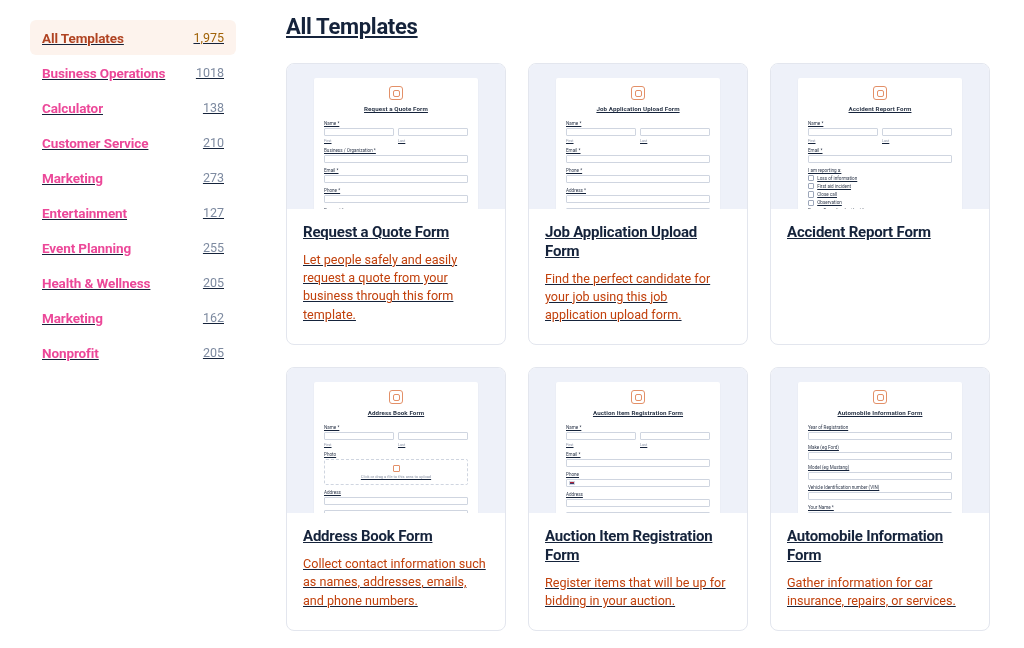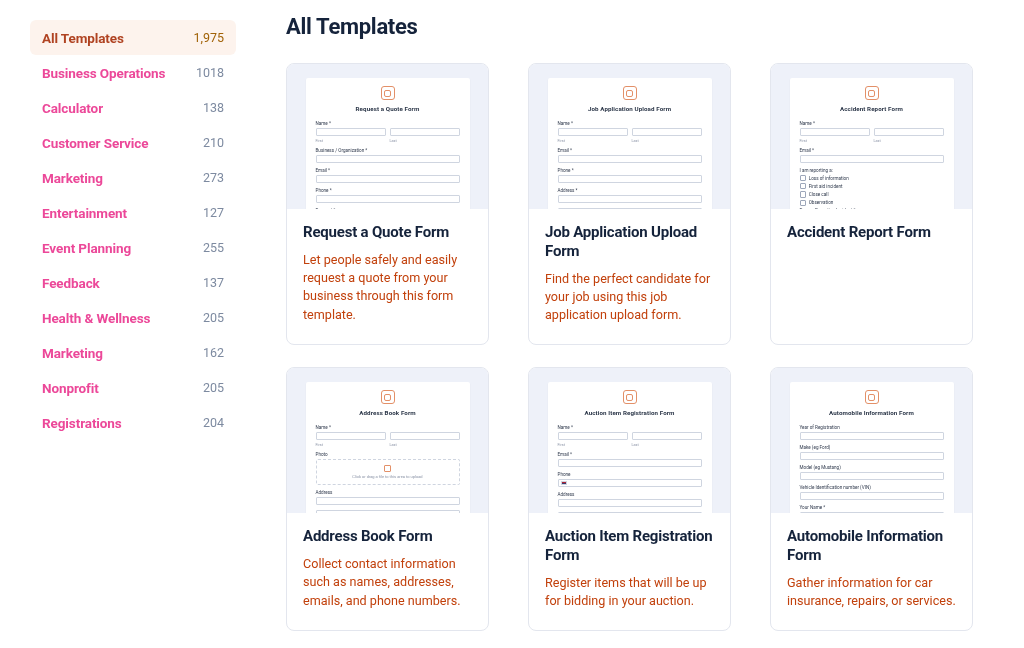--- a/index.html
+++ b/index.html
@@ -1,30 +1,30 @@
 <!DOCTYPE html>
 <html><head>
 <meta charset="utf-8">
 <style>
   * { box-sizing: border-box; margin: 0; padding: 0; }
   html, body { width: 1024px; height: 648px; font-family: -apple-system, BlinkMacSystemFont, "Segoe UI", Roboto, Helvetica, Arial, sans-serif; background: #ffffff; color: #15233b; }
-  .app { display: flex; width: 100%; height: 100%; padding-top: 14px; }
+  .app { display: flex; width: 100%; height: 100%; padding-top: 14px; text-decoration: underline; }
   
   .sidebar { width: 246px; padding: 6px 10px 0 30px; flex-shrink: 0; }
   .cat-item { display: flex; align-items: center; justify-content: space-between; height: 35px; padding: 0 12px; border-radius: 6px; font-size: 13.5px; cursor: pointer; }
   .cat-item .label { font-weight: 700; color: #ec4899; letter-spacing: -0.1px; }
   .cat-item .count { color: #7d8aa0; font-size: 12.5px; }
   .cat-item.active { background: #fdf3ed; }
   .cat-item.active .label { color: #b04322; }
   .cat-item.active .count { color: #a16207; }
   
   .main { flex: 1; padding: 0 24px 0 40px; overflow: hidden; }
   .page-title { font-size: 22px; font-weight: 700; color: #15233b; margin-bottom: 24px; letter-spacing: -0.3px; }
   .grid { display: grid; grid-template-columns: repeat(3, 220px); gap: 22px; align-content: start; }
-  .card { width: 203px; border: 1px solid #e3e6ee; border-radius: 8px; background: #ffffff; overflow: hidden; display: flex; flex-direction: column; cursor: pointer; }
+  .card { width: 220px; border: 1px solid #e3e6ee; border-radius: 8px; background: #ffffff; overflow: hidden; display: flex; flex-direction: column; cursor: pointer; }
   .preview { height: 145px; background: #eef1f9; display: flex; align-items: flex-start; justify-content: center; padding-top: 14px; overflow: hidden; }
   .sheet { width: 164px; background: #ffffff; border-radius: 2px; box-shadow: 0 1px 2px rgba(0,0,0,0.06); padding: 8px 10px 0 10px; display: flex; flex-direction: column; align-items: stretch; }
   .sheet-icon { width: 14px; height: 14px; border: 1.5px solid #e39068; border-radius: 3px; margin: 0 auto 5px auto; position: relative; }
   .sheet-icon::before { content: ""; position: absolute; inset: 2.5px; border: 1.5px solid #e39068; border-radius: 2px; }
   .sheet-title { font-size: 6.2px; font-weight: 700; text-align: center; color: #2b3648; margin-bottom: 8px; letter-spacing: 0.1px; }
   .f-label { font-size: 4.6px; color: #303a4d; margin-bottom: 2px; }
   .f-input { height: 8px; border: 0.6px solid #cfd5e0; border-radius: 1px; margin-bottom: 5px; background: #fff; }
   .f-row { display: flex; gap: 4px; }
   .f-row .col { flex: 1; }
   .sub { font-size: 3.8px; color: #8a93a6; margin: -3px 0 5px 0; display:flex; gap:4px;}
@@ -69,38 +69,30 @@
       </div>
       <div class="cat-item">
         <span class="label">Entertainment</span>
         <span class="count">127</span>
       </div>
       <div class="cat-item">
         <span class="label">Event Planning</span>
         <span class="count">255</span>
       </div>
       <div class="cat-item">
-        <span class="label">Feedback</span>
-        <span class="count">137</span>
-      </div>
-      <div class="cat-item">
         <span class="label">Health &amp; Wellness</span>
         <span class="count">205</span>
       </div>
       <div class="cat-item">
         <span class="label">Marketing</span>
         <span class="count">162</span>
       </div>
       <div class="cat-item">
         <span class="label">Nonprofit</span>
         <span class="count">205</span>
-      </div>
-      <div class="cat-item">
-        <span class="label">Registrations</span>
-        <span class="count">204</span>
       </div>
     </aside>
   <main class="main">
     <h1 class="page-title">All Templates</h1>
     <div class="grid" id="grid">
         <div class="card">
           <div class="preview">
             <div class="sheet">
               <div class="sheet-icon"></div>
               <div class="sheet-title">Request a Quote Form</div>

